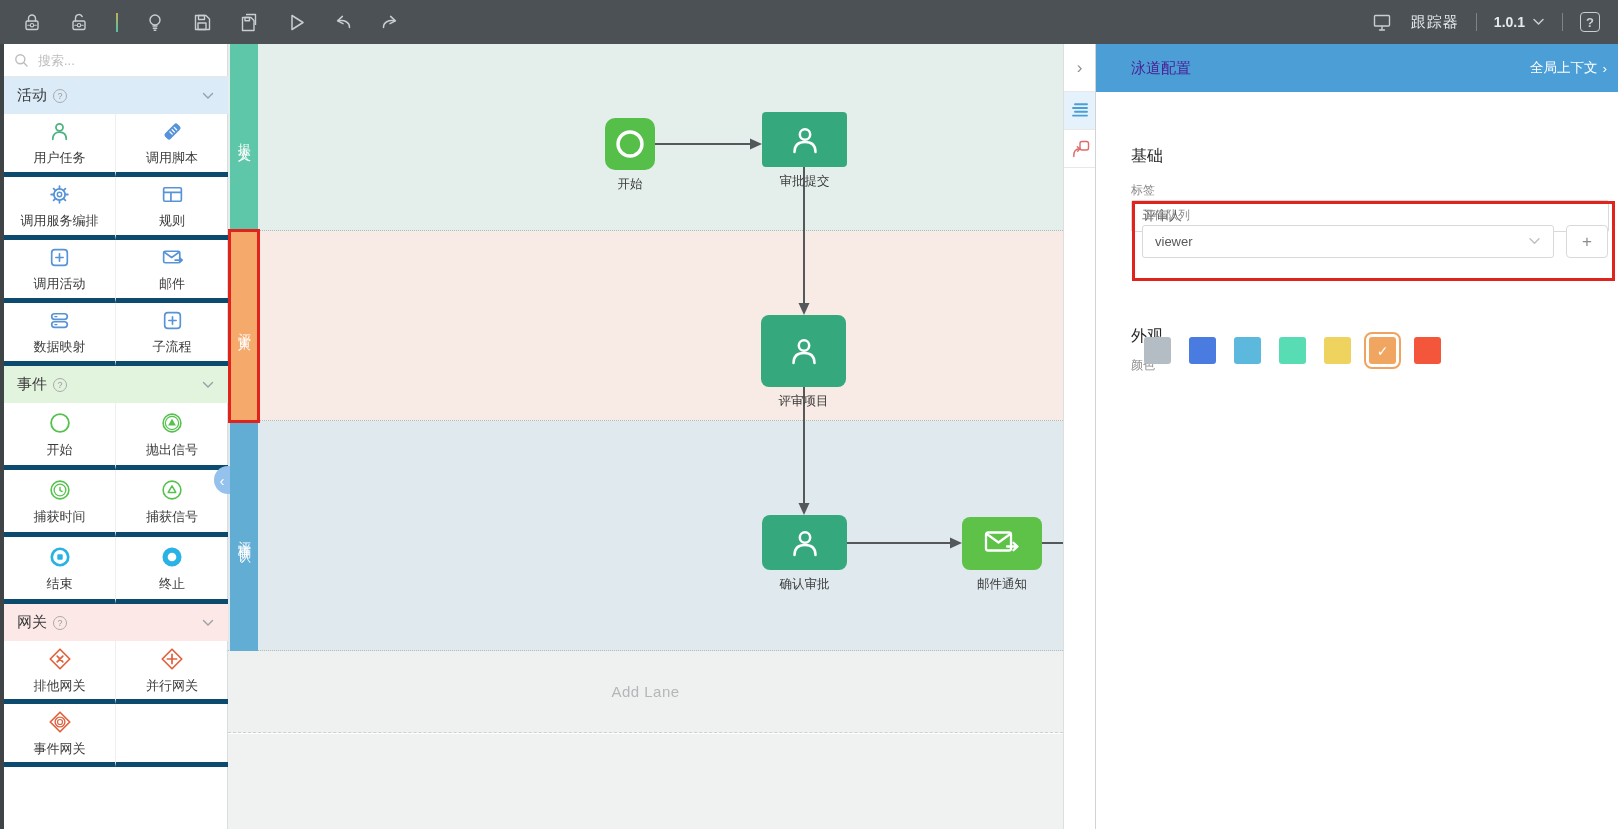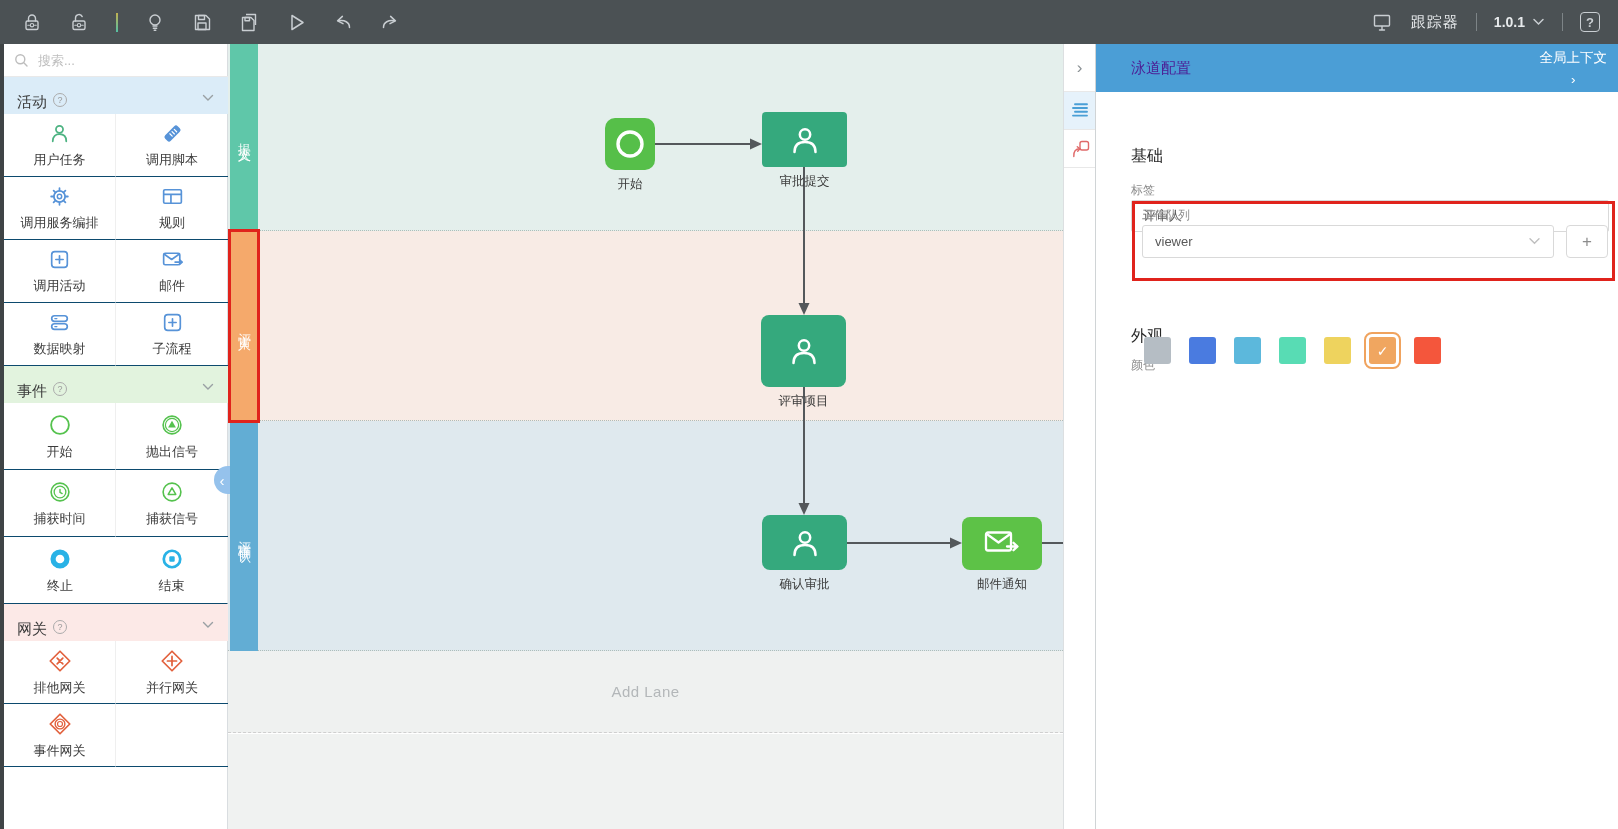--- a/index.html
+++ b/index.html
@@ -21,33 +21,33 @@
             font-size:13px;font-weight:bold;display:flex;align-items:center;justify-content:center;cursor:pointer;}
 
   
   .palette{position:absolute;left:0;top:44px;width:228px;height:785px;background:#fff;
            border-right:1px solid #d9dde0;}
   .palette-edge{position:absolute;left:0;top:0;width:4px;height:785px;background:#3f4446;}
   .palette-inner{position:absolute;left:4px;top:0;width:224px;height:719px;}
   .search-row{height:33px;border-bottom:1px solid #e9e9e9;display:flex;align-items:center;padding:0 10px;gap:7px;}
   .search-row input{border:none;outline:none;font-size:13px;color:#555;width:150px;background:transparent;}
   .search-row input::placeholder{color:#bdbdbd;}
-  .sec-header{height:37px;display:flex;padding:16px 13px;cursor:pointer;}
+  .sec-header{height:37px;display:flex;align-items:center;padding:16px 13px;cursor:pointer;}
   .sec-header .sec-label{font-size:15px;color:#3a3a3a;}
   .q-circle{width:14px;height:14px;border:1px solid #ababab;border-radius:50%;color:#9a9a9a;
             font-size:9px;display:flex;align-items:center;justify-content:center;margin-left:6px;}
   .sec-chevron{margin-left:auto;}
   .hdr-activities{background:#dbecf8;}
   .hdr-events{background:#e2f3de;}
   .hdr-gateways{background:#fce9e7;}
   .pal-grid{display:grid;grid-template-columns:1fr 1fr;}
   .pal-grid.r63{grid-auto-rows:63px;}
   .pal-grid.r67{grid-auto-rows:67px;}
   .cell{display:flex;flex-direction:column;align-items:center;justify-content:center;gap:5px;
-        border-bottom:1px solid #0c4a6e;cursor:grab;}
+        border-bottom:5px solid #0c4a6e;cursor:grab;}
   .cell.cl{border-right:1px solid #efefef;}
   .cell .lbl{font-size:13px;color:#3c3c3c;white-space:nowrap;}
 
   
   .canvas{position:absolute;left:228px;top:44px;width:835px;height:785px;background:#fff;}
   .lane{position:absolute;left:0;width:835px;}
   .lane-bg{position:absolute;left:0;top:0;right:0;bottom:0;border-bottom:1px dotted #aebdb9;}
   .lane-tab{position:absolute;left:2px;top:0;bottom:0;width:28px;display:flex;align-items:center;
             justify-content:center;cursor:pointer;}
   .lane-tab .vtxt{writing-mode:vertical-rl;color:rgba(255,255,255,.95);font-size:13px;letter-spacing:3px;}
@@ -72,21 +72,21 @@
   .mini-collapse{height:48px;color:#8a9094;font-size:17px;}
   .mini-tab{height:38px;}
   .mini-tab.active{background:#e6f2fb;}
 
   
   .panel{position:absolute;left:1095px;top:44px;width:523px;height:785px;background:#fff;
          border-left:1px solid #d0d4d6;}
   .panel-header{position:absolute;left:0;top:0;width:523px;height:48px;background:#4b9ed6;
                 display:flex;align-items:center;padding:0 12px 0 35px;}
   .panel-title{color:#4c1d95;font-size:15px;}
-  .context-link{margin-left:auto;color:#fff;font-size:13.5px;cursor:pointer;display:flex;align-items:center;gap:5px;flex-direction:column;}
+  .context-link{margin-left:auto;color:#fff;font-size:13.5px;cursor:pointer;display:flex;align-items:center;gap:5px;}
   .p-heading{position:absolute;left:35px;font-size:16px;color:#262626;font-weight:500;}
   .p-sublabel{position:absolute;left:35px;font-size:12px;color:#8c8c8c;}
   .p-input{position:absolute;left:35px;width:478px;height:32px;border:1px solid #d9d9d9;border-radius:2px;
            font-size:13px;color:#595959;padding:0 11px;outline:none;font-family:inherit;background:#fff;}
   .hl-box{position:absolute;left:36px;top:157px;width:483px;height:80px;border:3px solid #e0231c;z-index:5;pointer-events:none;}
   .p-select{position:absolute;left:46px;top:181px;width:412px;height:33px;border:1px solid #d9d9d9;border-radius:3px;
             display:flex;align-items:center;padding:0 12px;font-size:13px;color:#595959;cursor:pointer;background:#fff;}
   .p-select .sel-chevron{margin-left:auto;}
   .p-plus-btn{position:absolute;left:470px;top:181px;width:42px;height:33px;border:1px solid #d9d9d9;border-radius:4px;
               display:flex;align-items:center;justify-content:center;font-size:17px;color:#8c8c8c;cursor:pointer;background:#fff;}
@@ -292,32 +292,32 @@
             </svg>
           <span class="lbl">捕获时间</span>
         </div>
         <div class="cell">
           <svg width="26" height="26" viewBox="0 0 24 24" fill="none" stroke="#55c24e">
               <circle cx="12" cy="12" r="8.2" stroke-width="1.5"></circle>
               <path d="M12,8.2 L15.5,14.2 H8.5 Z" stroke-width="1.4" stroke-linejoin="round"></path>
             </svg>
           <span class="lbl">捕获信号</span>
         </div>
-        <div class="cell">
-          <svg width="26" height="26" viewBox="0 0 24 24" fill="none">
-              <circle cx="12" cy="12" r="6.4" stroke="#29b2e6" stroke-width="4.8"></circle>
-            </svg>
-          <span class="lbl">终止</span>
-        </div>
         <div class="cell cl">
           <svg width="26" height="26" viewBox="0 0 24 24" fill="none">
               <circle cx="12" cy="12" r="7.6" stroke="#29b2e6" stroke-width="2.5"></circle>
               <rect x="9.5" y="9.5" width="5" height="5" rx="1" fill="#29b2e6"></rect>
             </svg>
           <span class="lbl">结束</span>
+        </div>
+        <div class="cell">
+          <svg width="26" height="26" viewBox="0 0 24 24" fill="none">
+              <circle cx="12" cy="12" r="6.4" stroke="#29b2e6" stroke-width="4.8"></circle>
+            </svg>
+          <span class="lbl">终止</span>
         </div>
       </div>
 
       <div class="sec-header hdr-gateways">
         <span class="sec-label">网关</span>
         <span class="q-circle">?</span>
         <svg class="sec-chevron" width="14" height="10" viewBox="0 0 14 10" fill="none" stroke="#9aa0a4" stroke-width="1.4" stroke-linecap="round">
             <path d="M2.5,2.5 L7,7 L11.5,2.5"></path>
           </svg>
       </div>

